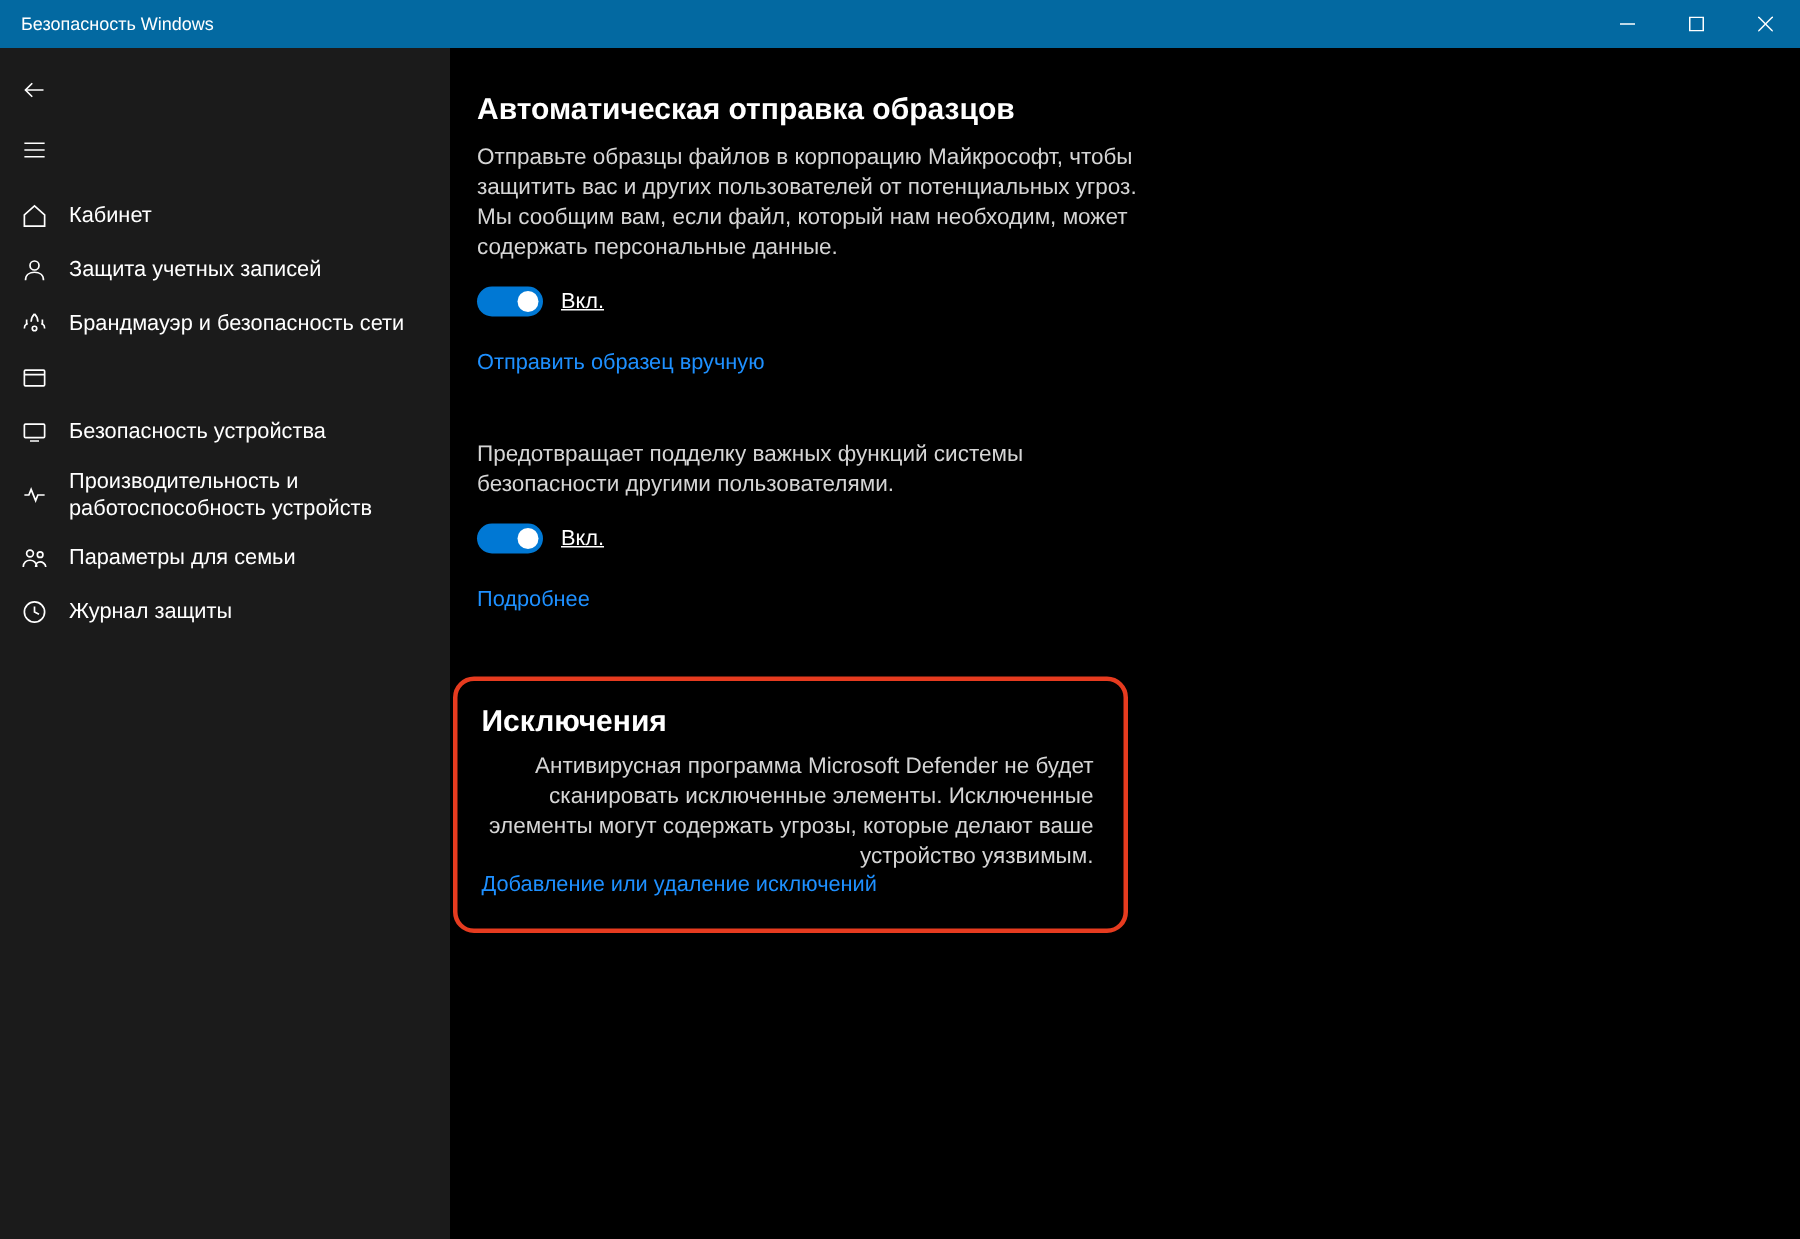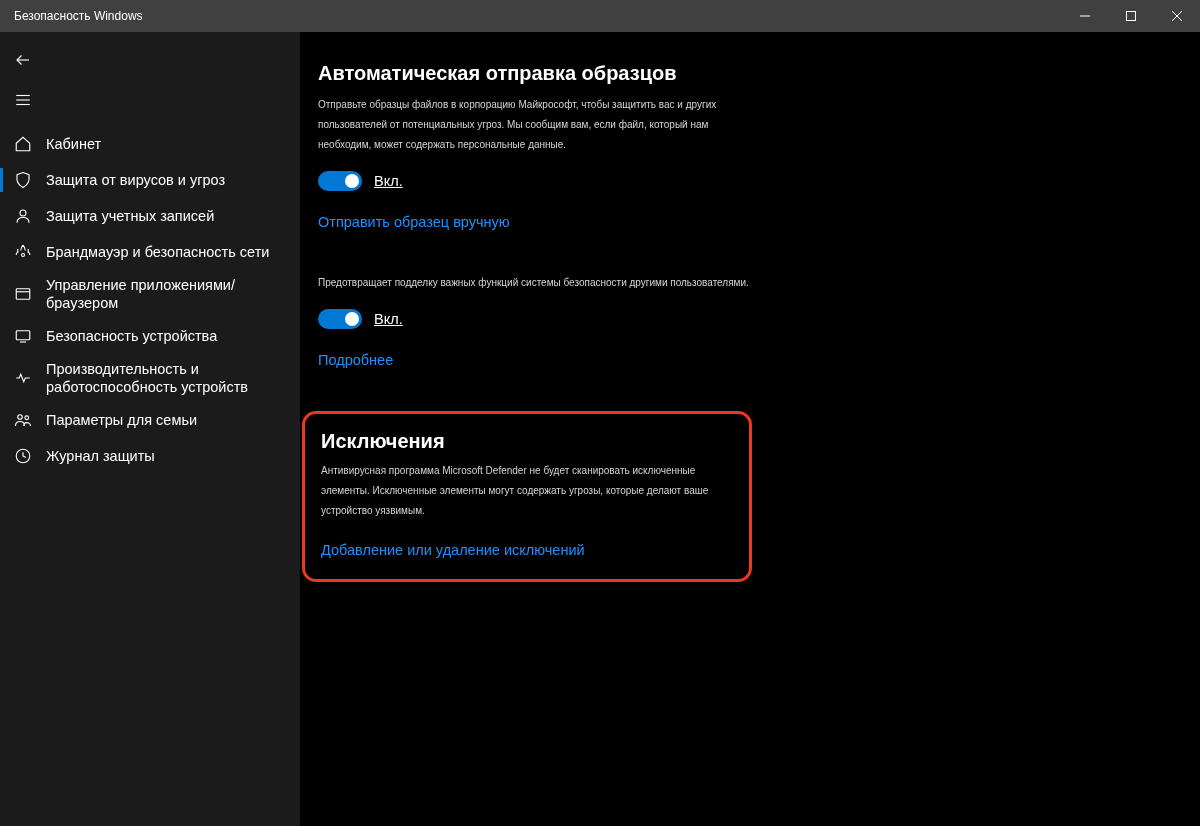--- a/index.html
+++ b/index.html
@@ -1,46 +1,46 @@
 <!DOCTYPE html>
 <html><head>
 <meta charset="utf-8">
 <style>
   * { box-sizing: border-box; margin: 0; padding: 0; }
   html, body { width: 1200px; height: 826px; background: #000; color: #fff; font-family: "Segoe UI", Arial, sans-serif; overflow: hidden; }
-  .window { width: 1200px; height: 826px; background: #404040; display: flex; flex-direction: column; }
+  .window { width: 1200px; height: 826px; background: #0369a1; display: flex; flex-direction: column; }
   .titlebar { height: 32px; display: flex; align-items: center; justify-content: space-between; padding-left: 14px; }
   .titlebar-title { font-size: 12px; color: #fff; }
   .win-controls { display: flex; }
   .win-btn { width: 46px; height: 32px; display: flex; align-items: center; justify-content: center; color: #fff; }
   .win-btn svg { stroke: #fff; }
   .body { flex: 1; display: flex; min-height: 0; }
   .sidebar { width: 300px; background: #1b1b1b; display: flex; flex-direction: column; padding-top: 8px; }
   .sidebar-top { display: flex; flex-direction: column; }
   .sb-btn-row { height: 40px; display: flex; align-items: center; padding-left: 14px; }
   .sb-back, .sb-hamburger { width: 36px; height: 32px; display: flex; align-items: center; justify-content: flex-start; }
   .nav { margin-top: 6px; display: flex; flex-direction: column; }
   .nav-item { display: flex; align-items: center; gap: 14px; min-height: 36px; padding: 6px 14px 6px 14px; color: #fff; font-size: 14.5px; line-height: 18px; position: relative; }
   .nav-item .nav-label { flex: 1; }
   .nav-item.selected::before { content: ""; position: absolute; left: 0; top: 6px; bottom: 6px; width: 3px; background: #0078d4; }
   .nav-icon { width: 18px; height: 18px; display: flex; align-items: center; justify-content: center; flex-shrink: 0; }
   .nav-icon svg { stroke: #fff; fill: none; }
   .sidebar-bottom { margin-top: auto; padding-bottom: 8px; }
   .main { flex: 1; background: #000; overflow: hidden; padding: 30px 24px 30px 18px; }
   .section { margin-bottom: 42px; max-width: 440px; }
   .sec-title { font-size: 20px; font-weight: 600; margin-bottom: 10px; }
-  .sec-desc { font-size: 10px; color: #d5d5d5; line-height: 20px; margin-bottom: 16px; }
+  .sec-desc { font-size: 15px; color: #d5d5d5; line-height: 20px; margin-bottom: 16px; }
   .toggle-row { display: flex; align-items: center; gap: 12px; margin-bottom: 22px; }
   .toggle { width: 44px; height: 20px; background: #0078d4; border-radius: 10px; position: relative; }
   .toggle .knob { position: absolute; right: 3px; top: 3px; width: 14px; height: 14px; background: #fff; border-radius: 50%; }
   .toggle-label { font-size: 14.5px; text-decoration: underline; }
   .link { color: #1e90ff; font-size: 14.5px; text-decoration: none; display: inline-block; }
   .highlight { border: 3px solid #e63b1f; border-radius: 14px; padding: 16px 20px 20px 16px; max-width: 450px; margin-left: -16px; }
   .highlight .sec-title { margin-bottom: 8px; }
-  .highlight .sec-desc { margin-bottom: 20px; }
+  .highlight .sec-desc { margin-bottom: 0; text-align: right; }
 </style>
 </head>
 <body>
 
 <div class="window">
 
   <div class="titlebar">
     <div class="titlebar-title">Безопасность Windows</div>
     <div class="win-controls">
       <div class="win-btn">
@@ -90,28 +90,20 @@
 
         <div class="nav-item">
           <span class="nav-icon">
             <svg width="18" height="18" viewBox="0 0 24 24" stroke-width="1.5">
                 <path d="M3 11 L12 3 L21 11 V21 H3 Z"></path>
               </svg>
           </span>
           <span class="nav-label">Кабинет</span>
         </div>
 
-        <div class="nav-item selected">
-          <span class="nav-icon">
-            <svg width="18" height="18" viewBox="0 0 24 24" stroke-width="1.5">
-                <path d="M12 2 L20 5 V11 C20 17 12 22 12 22 C12 22 4 17 4 11 V5 Z"></path>
-              </svg>
-          </span>
-          <span class="nav-label">Защита от вирусов и угроз</span>
-        </div>
 
         <div class="nav-item">
           <span class="nav-icon">
             <svg width="18" height="18" viewBox="0 0 24 24" stroke-width="1.5">
                 <circle cx="12" cy="8" r="4"></circle>
                 <path d="M4 21 C4 16 8 14 12 14 C16 14 20 16 20 21"></path>
               </svg>
           </span>
           <span class="nav-label">Защита учетных записей</span>
         </div>
@@ -126,21 +118,20 @@
           <span class="nav-label">Брандмауэр и безопасность сети</span>
         </div>
 
         <div class="nav-item">
           <span class="nav-icon">
             <svg width="18" height="18" viewBox="0 0 24 24" stroke-width="1.5">
                 <rect x="3" y="5" width="18" height="14" rx="1"></rect>
                 <line x1="3" y1="9" x2="21" y2="9"></line>
               </svg>
           </span>
-          <span class="nav-label">Управление приложениями/браузером</span>
         </div>
 
         <div class="nav-item">
           <span class="nav-icon">
             <svg width="18" height="18" viewBox="0 0 24 24" stroke-width="1.5">
                 <rect x="3" y="5" width="18" height="12" rx="1"></rect>
                 <line x1="8" y1="20" x2="16" y2="20"></line>
               </svg>
           </span>
           <span class="nav-label">Безопасность устройства</span>

